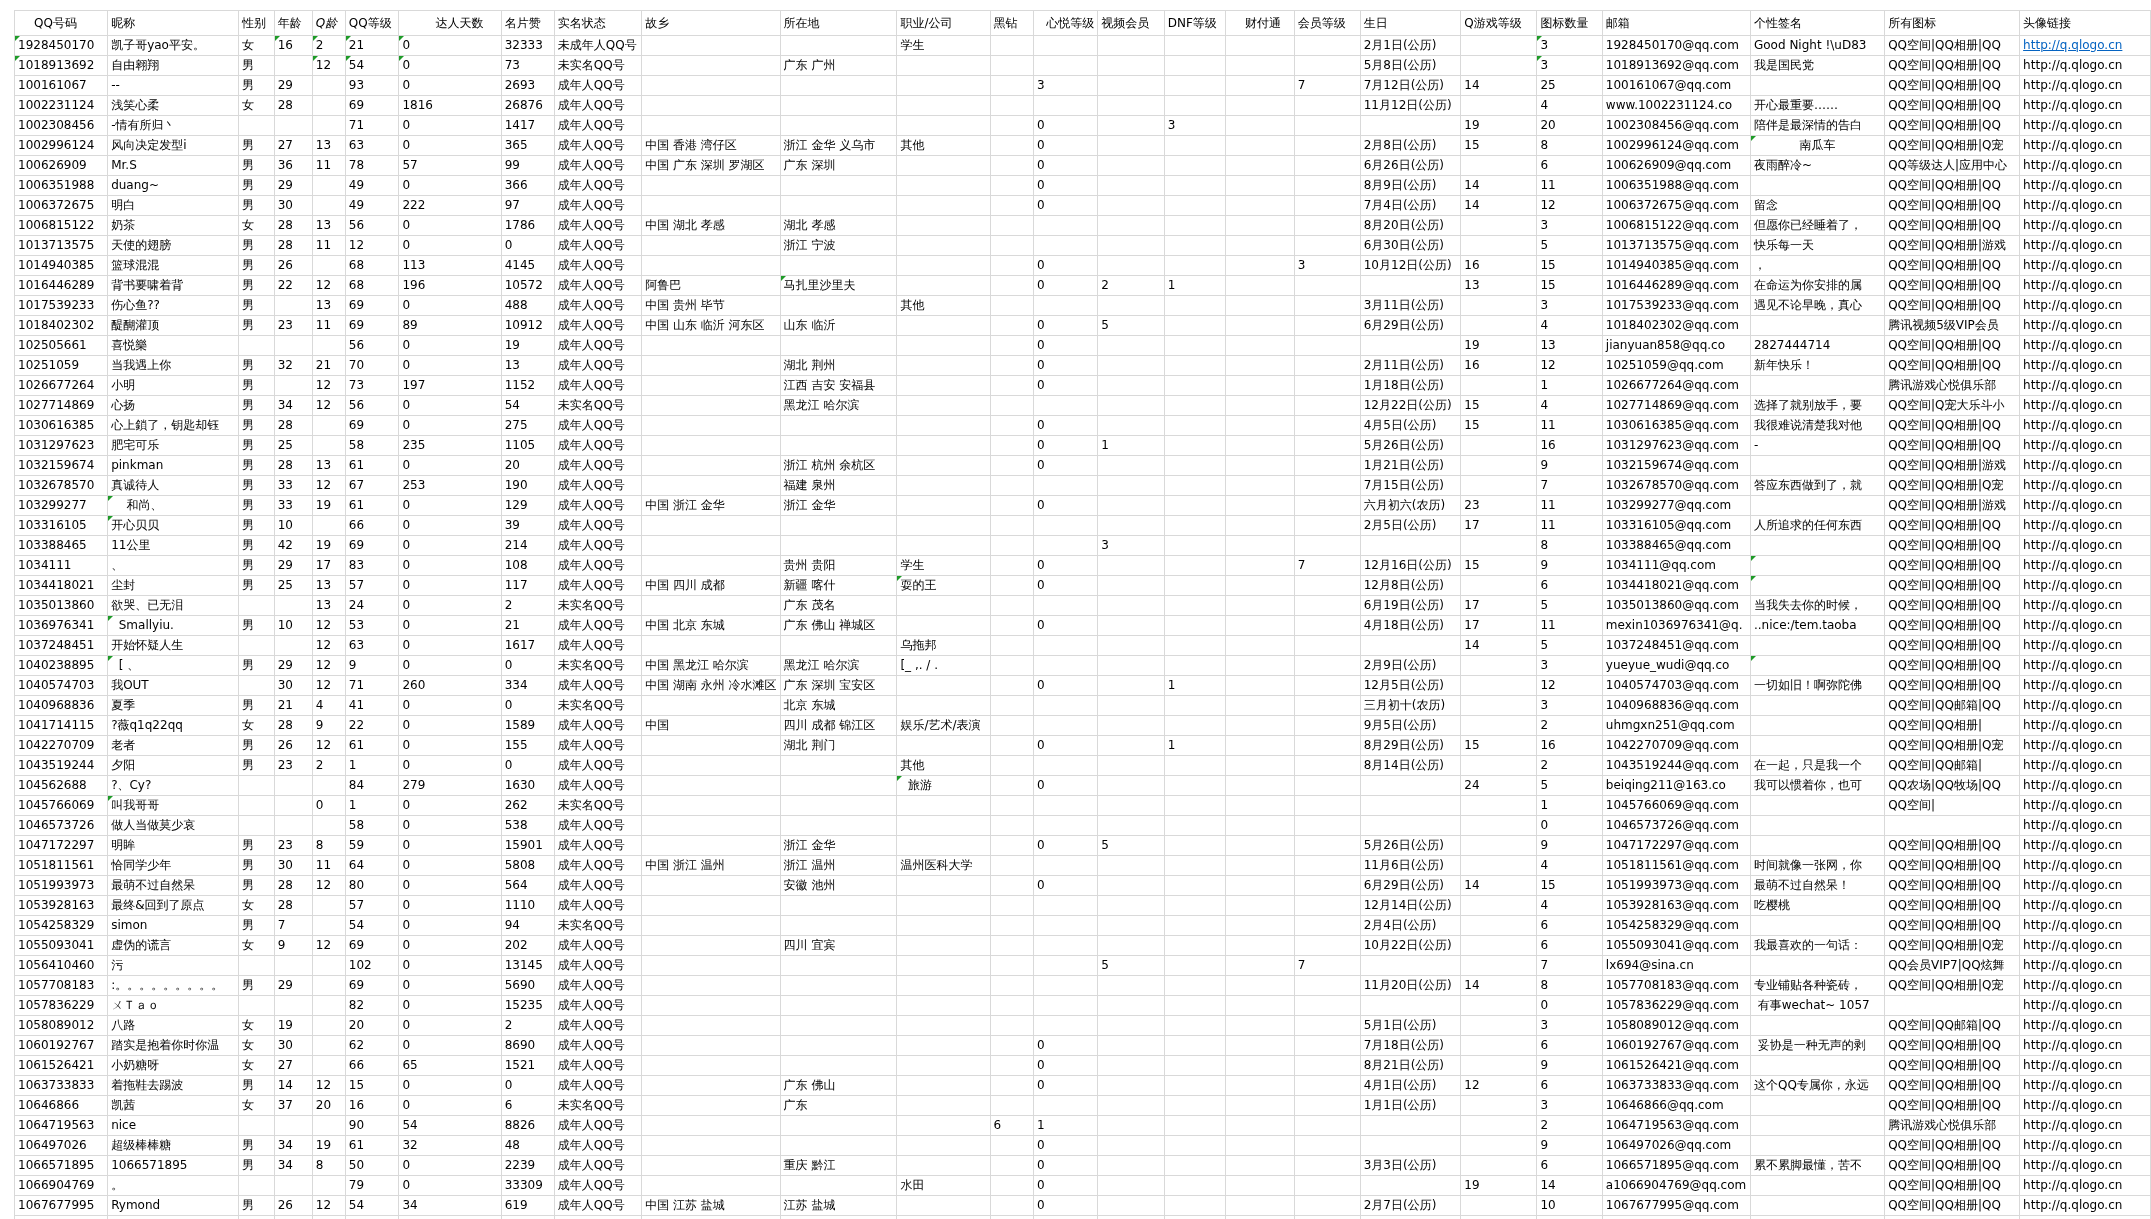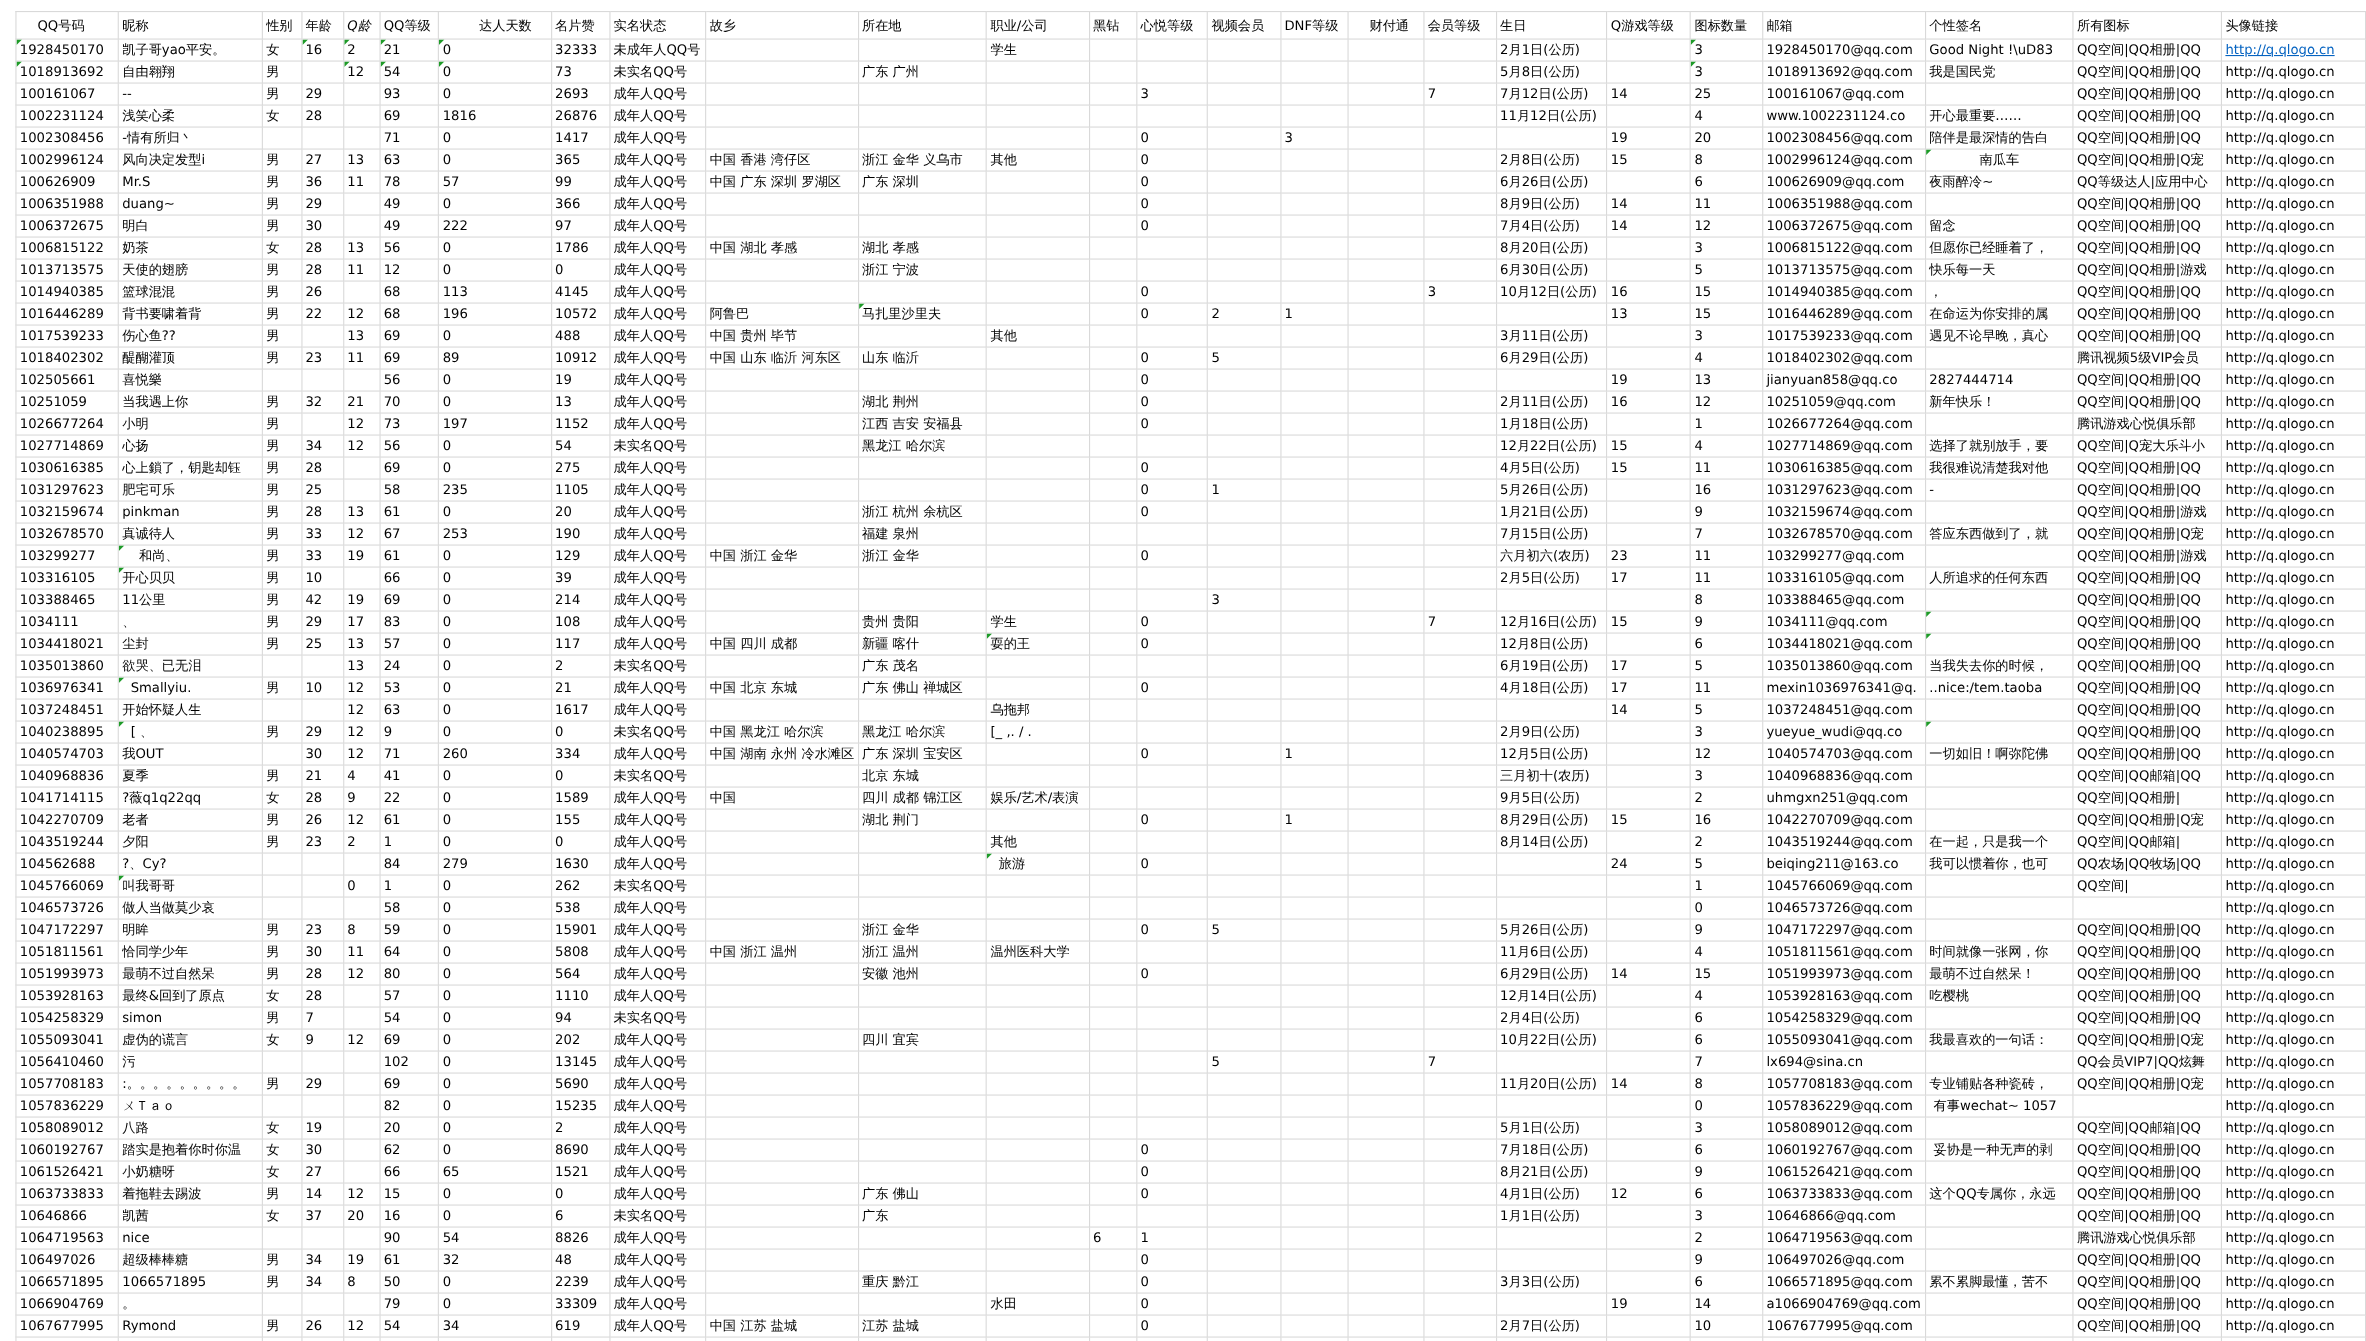--- a/index.html
+++ b/index.html
@@ -46,21 +46,21 @@
         <td style="width: 39px;">年龄</td>
         <td style="width: 31px; font-style: italic;">Q龄</td>
         <td style="width: 51px;">QQ等级</td>
         <td style="width: 78px; padding-left: 36px;">达人天数</td>
         <td style="width: 55px;">名片赞</td>
         <td style="width: 82px;">实名状态</td>
         <td style="width: 125px; border-radius: 12px;">故乡</td>
         <td style="width: 130px;">所在地</td>
         <td style="width: 93px;">职业/公司</td>
         <td style="width: 50px;">黑钻</td>
-        <td style="width: 68px;">心悦等级</td>
+        <td style="width: 68px; text-align: right;">心悦等级</td>
         <td style="width: 72px;">视频会员</td>
         <td style="width: 60px;">DNF等级</td>
         <td style="width: 57px; padding-left: 19px;">财付通</td>
         <td style="width: 71px;">会员等级</td>
         <td style="width: 100px;">生日</td>
         <td style="width: 82px;">Q游戏等级</td>
         <td style="width: 70px;">图标数量</td>
         <td style="width: 142px;">邮箱</td>
         <td style="width: 140px;">个性签名</td>
         <td style="width: 138px;">所有图标</td>

